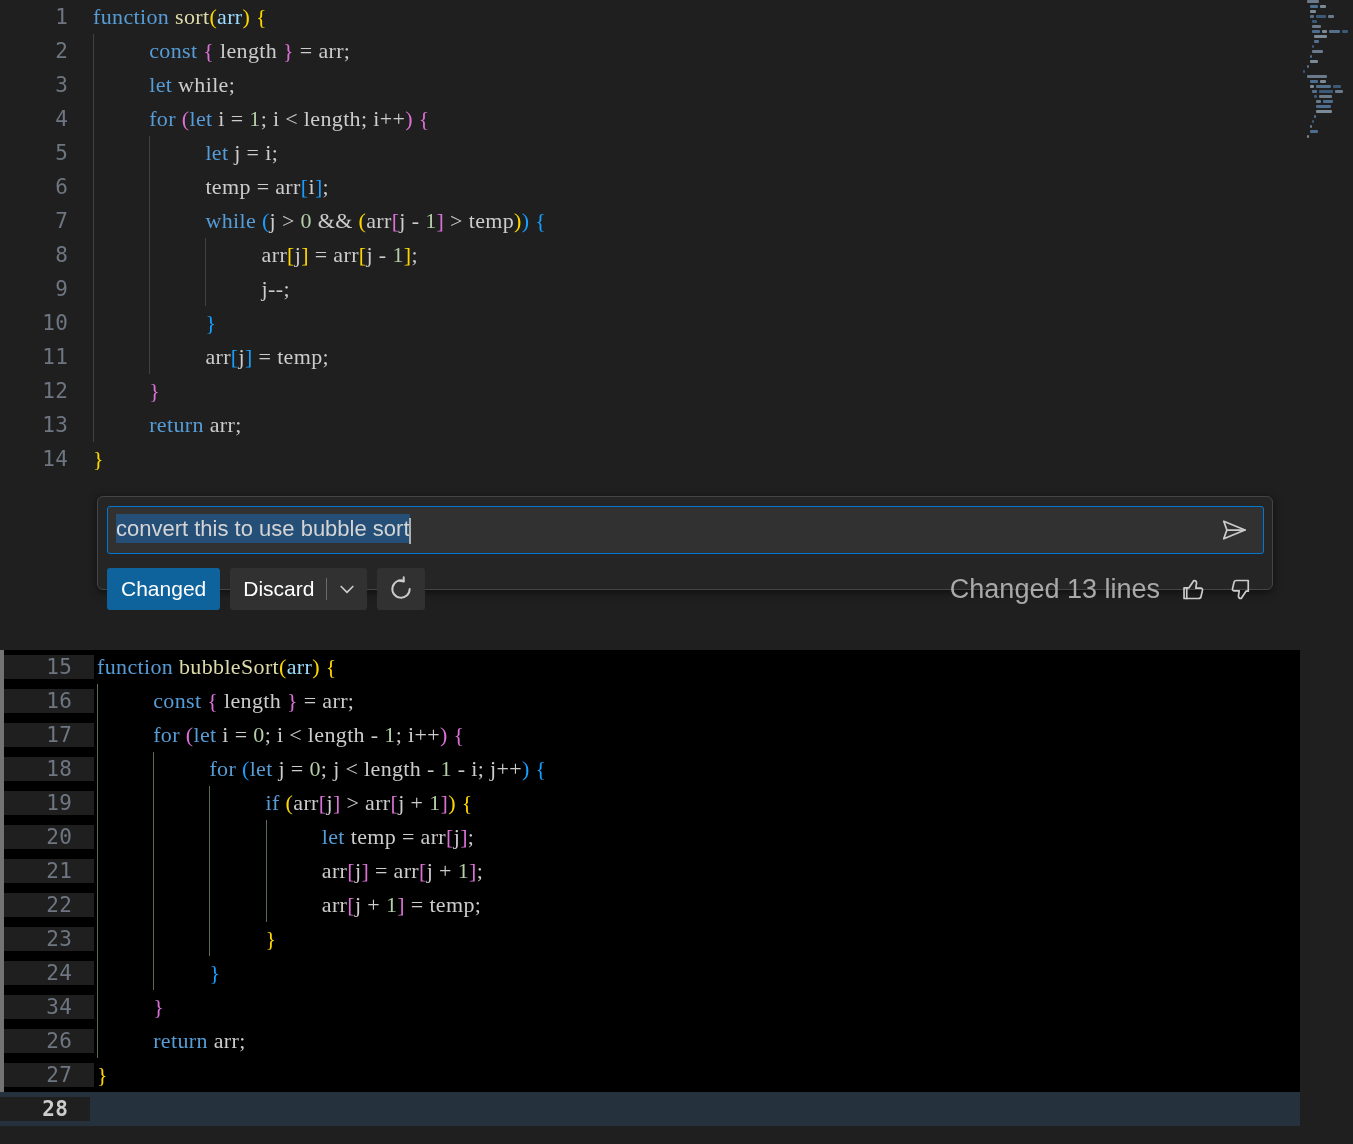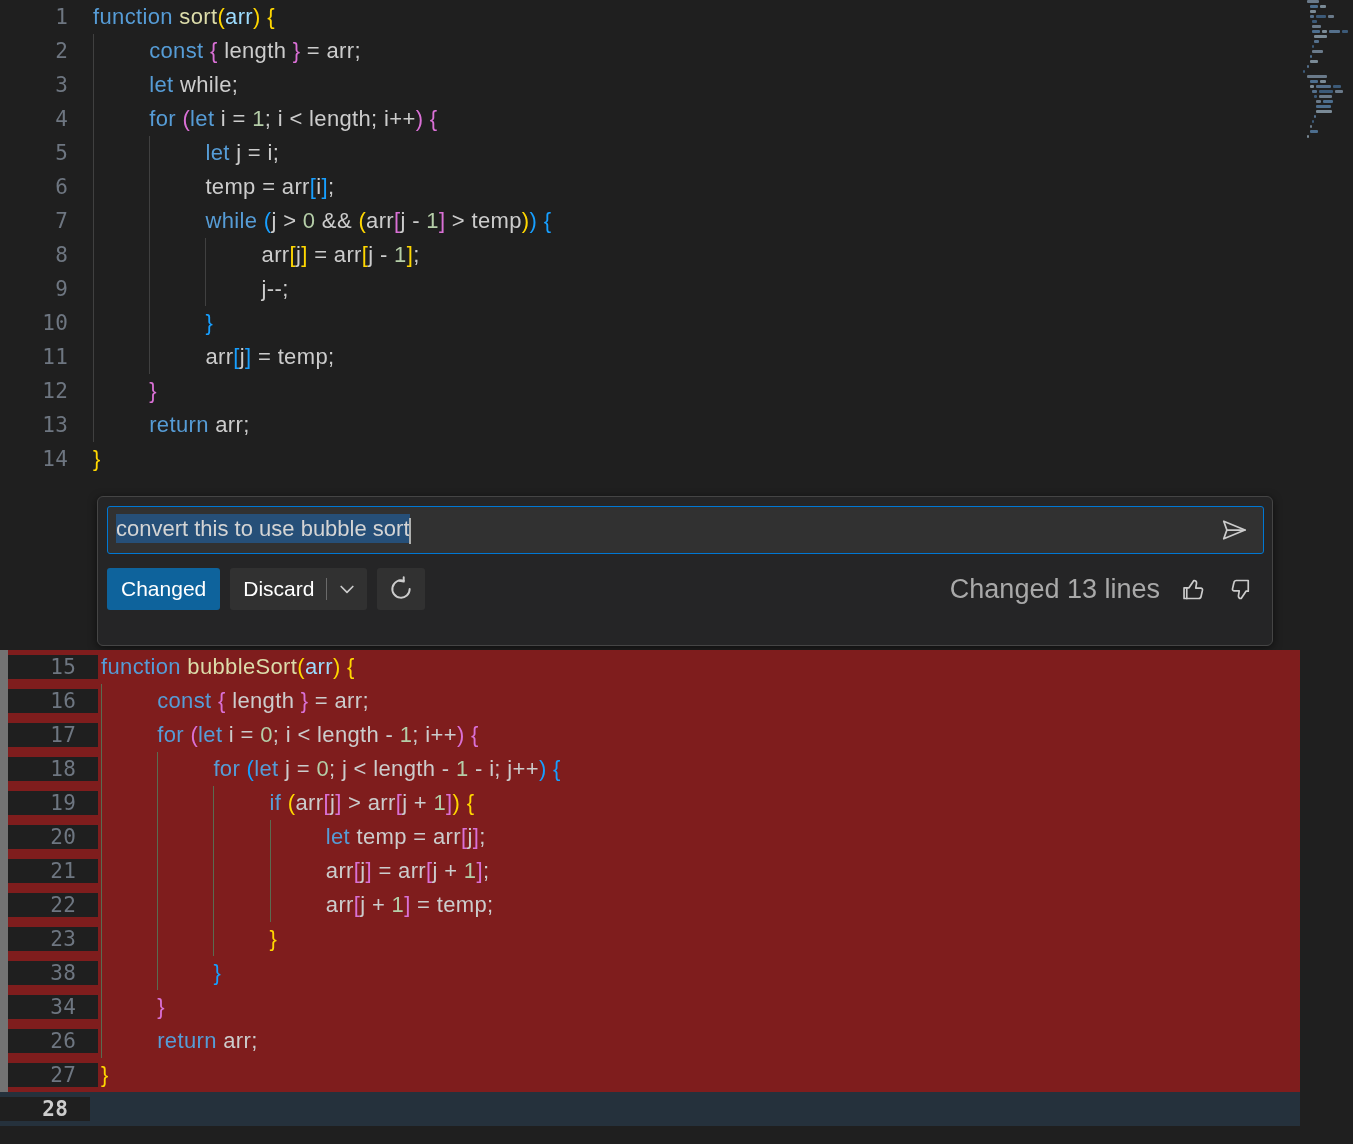--- a/index.html
+++ b/index.html
@@ -49,42 +49,42 @@
     padding-right: 22px;
     color: #6e7681;
     font-size: 21px;
     font-family: "DejaVu Sans Mono", monospace;
     letter-spacing: 0.2px;
   }
   .gutter.current { color: #cccccc; font-weight: bold; }
   .codetext {
     font-size: 22px;
     line-height: 34px;
-    font-family: Liberation Sans, sans-serif;
+    font-family: Liberation Serif, serif;
     color: #cccccc;
     letter-spacing: 0.35px;
     position: relative;
     flex: 1;
     height: 34px;
   }
 
   
   .guide {
     position: absolute;
     top: 0;
     width: 1px;
     height: 34px;
     background: #404040;
   }
   .row.diff .guide { background: #5a6b50; }
 
   
   .diffblock {
-    background: #7f1d1d;
-    border-left: 8px solid #737373;
+    background: #000000;
+    border-left: 4px solid #737373;
   }
   .row.diff { background: transparent; }
   .row.diff .gutter { background: #1f1f1f; color: #6e7681; }
 
   .row.currentline { background: #25313c; }
   .row.currentline .gutter { background: #1f1f1f; }
 
   
   .kw   { color: #569cd6; }
   .fn   { color: #dcdcaa; }
@@ -94,21 +94,21 @@
   .b1   { color: #ffd700; }
   .b2   { color: #da70d6; }
   .b3   { color: #179fff; }
 
   
   .inline-chat {
     position: absolute;
     left: 97px;
     top: 496px;
     width: 1176px;
-    height: 150px;
+    height: 94px;
     background: #252526;
     border: 1px solid #454545;
     border-radius: 6px;
     box-shadow: 0 2px 8px rgba(0,0,0,.55);
     font-family: "Liberation Sans", sans-serif;
   }
   .chat-input-wrap {
     position: absolute;
     left: 9px; top: 9px;
     width: 1157px; height: 48px;
@@ -287,21 +287,21 @@
   <div class="code-region diffblock" id="region-after" style="top:650px;">
       <div class="row diff"><div class="gutter">15</div><div class="codetext"><span style="padding-left: 3px; display: inline-block;"><span class="kw">function</span><span class="plain"> </span><span class="fn">bubbleSort</span><span class="b1">(</span><span class="var">arr</span><span class="b1">)</span><span class="plain"> </span><span class="b1">{</span></span></div></div>
       <div class="row diff"><div class="gutter">16</div><div class="codetext"><span class="guide" style="left: 3px;"></span><span style="padding-left: 59.2px; display: inline-block;"><span class="kw">const</span><span class="plain"> </span><span class="b2">{</span><span class="plain"> </span><span class="plain">length</span><span class="plain"> </span><span class="b2">}</span><span class="plain"> = arr;</span></span></div></div>
       <div class="row diff"><div class="gutter">17</div><div class="codetext"><span class="guide" style="left: 3px;"></span><span style="padding-left: 59.2px; display: inline-block;"><span class="kw">for</span><span class="plain"> </span><span class="b2">(</span><span class="kw">let</span><span class="plain"> i = </span><span class="num">0</span><span class="plain">; i &lt; length - </span><span class="num">1</span><span class="plain">; i++</span><span class="b2">)</span><span class="plain"> </span><span class="b2">{</span></span></div></div>
       <div class="row diff"><div class="gutter">18</div><div class="codetext"><span class="guide" style="left: 3px;"></span><span class="guide" style="left: 59.2px;"></span><span style="padding-left: 115.4px; display: inline-block;"><span class="kw">for</span><span class="plain"> </span><span class="b3">(</span><span class="kw">let</span><span class="plain"> j = </span><span class="num">0</span><span class="plain">; j &lt; length - </span><span class="num">1</span><span class="plain"> - i; j++</span><span class="b3">)</span><span class="plain"> </span><span class="b3">{</span></span></div></div>
       <div class="row diff"><div class="gutter">19</div><div class="codetext"><span class="guide" style="left: 3px;"></span><span class="guide" style="left: 59.2px;"></span><span class="guide" style="left: 115.4px;"></span><span style="padding-left: 171.6px; display: inline-block;"><span class="kw">if</span><span class="plain"> </span><span class="b1">(</span><span class="plain">arr</span><span class="b2">[</span><span class="plain">j</span><span class="b2">]</span><span class="plain"> &gt; arr</span><span class="b2">[</span><span class="plain">j + </span><span class="num">1</span><span class="b2">]</span><span class="b1">)</span><span class="plain"> </span><span class="b1">{</span></span></div></div>
       <div class="row diff"><div class="gutter">20</div><div class="codetext"><span class="guide" style="left: 3px;"></span><span class="guide" style="left: 59.2px;"></span><span class="guide" style="left: 115.4px;"></span><span class="guide" style="left: 171.6px;"></span><span style="padding-left: 227.8px; display: inline-block;"><span class="kw">let</span><span class="plain"> temp = arr</span><span class="b2">[</span><span class="plain">j</span><span class="b2">]</span><span class="plain">;</span></span></div></div>
       <div class="row diff"><div class="gutter">21</div><div class="codetext"><span class="guide" style="left: 3px;"></span><span class="guide" style="left: 59.2px;"></span><span class="guide" style="left: 115.4px;"></span><span class="guide" style="left: 171.6px;"></span><span style="padding-left: 227.8px; display: inline-block;"><span class="plain">arr</span><span class="b2">[</span><span class="plain">j</span><span class="b2">]</span><span class="plain"> = arr</span><span class="b2">[</span><span class="plain">j + </span><span class="num">1</span><span class="b2">]</span><span class="plain">;</span></span></div></div>
       <div class="row diff"><div class="gutter">22</div><div class="codetext"><span class="guide" style="left: 3px;"></span><span class="guide" style="left: 59.2px;"></span><span class="guide" style="left: 115.4px;"></span><span class="guide" style="left: 171.6px;"></span><span style="padding-left: 227.8px; display: inline-block;"><span class="plain">arr</span><span class="b2">[</span><span class="plain">j + </span><span class="num">1</span><span class="b2">]</span><span class="plain"> = temp;</span></span></div></div>
       <div class="row diff"><div class="gutter">23</div><div class="codetext"><span class="guide" style="left: 3px;"></span><span class="guide" style="left: 59.2px;"></span><span class="guide" style="left: 115.4px;"></span><span style="padding-left: 171.6px; display: inline-block;"><span class="b1">}</span></span></div></div>
-      <div class="row diff"><div class="gutter">38</div><div class="codetext"><span class="guide" style="left: 3px;"></span><span class="guide" style="left: 59.2px;"></span><span style="padding-left: 115.4px; display: inline-block;"><span class="b3">}</span></span></div></div>
+      <div class="row diff"><div class="gutter">24</div><div class="codetext"><span class="guide" style="left: 3px;"></span><span class="guide" style="left: 59.2px;"></span><span style="padding-left: 115.4px; display: inline-block;"><span class="b3">}</span></span></div></div>
       <div class="row diff"><div class="gutter">34</div><div class="codetext"><span class="guide" style="left: 3px;"></span><span style="padding-left: 59.2px; display: inline-block;"><span class="b2">}</span></span></div></div>
       <div class="row diff"><div class="gutter">26</div><div class="codetext"><span class="guide" style="left: 3px;"></span><span style="padding-left: 59.2px; display: inline-block;"><span class="kw">return</span><span class="plain"> arr;</span></span></div></div>
       <div class="row diff"><div class="gutter">27</div><div class="codetext"><span style="padding-left: 3px; display: inline-block;"><span class="b1">}</span></span></div></div>
     </div>
 
   <div class="code-region" id="region-current" style="top:1092px;">
       <div class="row currentline"><div class="gutter current">28</div><div class="codetext"><span style="padding-left: 3px; display: inline-block;"></span></div></div>
     </div>
 
   <div class="minimap" id="minimap">

